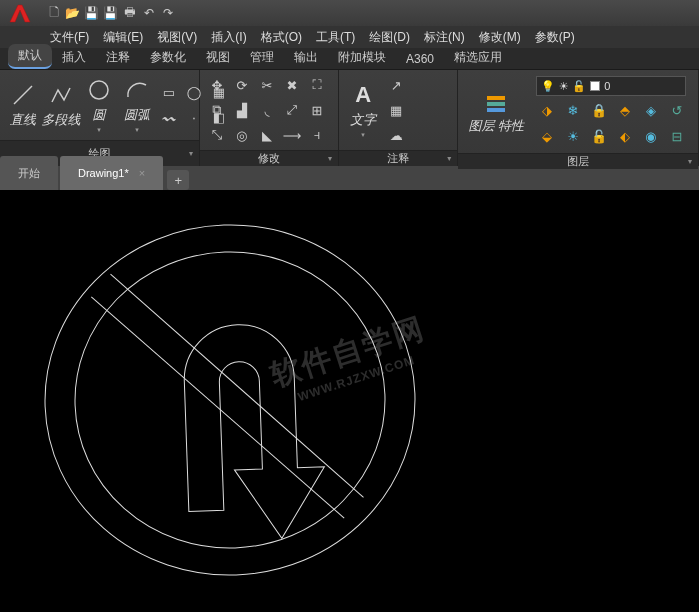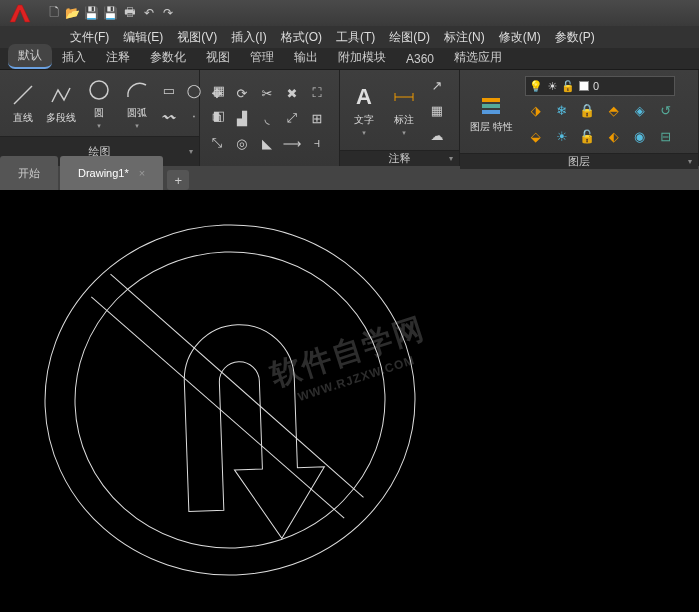--- a/index.html
+++ b/index.html
@@ -6,38 +6,38 @@
 body { background: #000; width: 699px; height: 612px; overflow: hidden; }
 
 
 .titlebar { height: 26px; background: linear-gradient(#4a4a4a, #3a3a3a); display: flex; align-items: center; color: #ccc; font-size: 11px; }
 .app-logo { width: 40px; height: 26px; display: flex; align-items: center; justify-content: center; }
 .qat { display: flex; gap: 3px; padding: 0 6px; }
 .qat-btn { width: 16px; height: 16px; display: flex; align-items: center; justify-content: center; cursor: pointer; color: #ccc; font-size: 12px; }
 .title-text { flex: 1; text-align: center; color: #ccc; }
 
 
-.menubar { height: 22px; background: #333; display: flex; align-items: center; padding-left: 64px; color: #ddd; font-size: 12px; gap: 2px; }
+.menubar { height: 22px; background: #333; display: flex; align-items: center; padding-left: 44px; color: #ddd; font-size: 12px; gap: 2px; }
 .menu-item { padding: 2px 6px; cursor: pointer; }
 
 
 .ribbon-tabs { height: 22px; background: #2a2a2a; display: flex; align-items: flex-end; padding-left: 8px; color: #ccc; font-size: 12px; border-bottom: 1px solid #1a1a1a; }
 .rtab { padding: 3px 10px; cursor: pointer; }
 .rtab.active { background: #444; border-bottom: 2px solid #6aa0e0; border-radius: 7px; }
 
 
 .ribbon { height: 96px; background: linear-gradient(#3e3e3e, #363636); display: flex; }
 .panel { border-right: 1px solid #222; display: flex; flex-direction: column; }
 .panel-body { flex: 1; display: flex; align-items: center; padding: 4px 6px; gap: 4px; }
 .panel-title { height: 34px; background: #2a2a2a; color: #ccc; font-size: 11px; text-align: center; display: flex; align-items: center; justify-content: center; border-top: 1px solid #222; position: relative; }
 .panel-title::after { content: "▾"; position: absolute; right: 6px; font-size: 8px; color: #888; }
 
 .bigbtn { display: flex; flex-direction: column; align-items: center; justify-content: center; gap: 2px; padding: 2px 4px; cursor: pointer; min-width: 34px; }
 .bigbtn .ico { width: 28px; height: 28px; display: flex; align-items: center; justify-content: center; }
-.bigbtn .lbl { font-size: 10px; color: #ddd; white-space: nowrap; }
+.bigbtn .lbl { font-size: 13px; color: #ddd; white-space: nowrap; font-style: italic; }
 .bigbtn .dd { font-size: 7px; color: #999; }
 
 .icogrid { display: grid; grid-template-columns: repeat(3, 22px); grid-auto-rows: 22px; gap: 3px; }
 .smallico { width: 22px; height: 22px; display: flex; align-items: center; justify-content: center; cursor: pointer; font-size: 13px; color: #ccc; }
 
 .layer-ctrl { display: flex; flex-direction: column; gap: 3px; padding: 2px 4px; }
 .layer-strip { width: 150px; height: 20px; background: #2a2a2a; border: 1px solid #555; display: flex; align-items: center; gap: 4px; padding: 0 4px; font-size: 11px; color: #ddd; cursor: pointer; }
 .layer-grid { display: grid; grid-template-columns: repeat(6, 22px); grid-auto-rows: 22px; gap: 4px; }
 
 
@@ -162,38 +162,28 @@
         <span class="smallico">◟</span>
         <span class="smallico">⤢</span>
         <span class="smallico">⊞</span>
         <span class="smallico">⤡</span>
         <span class="smallico">◎</span>
         <span class="smallico">◣</span>
         <span class="smallico">⟶</span>
         <span class="smallico">⫞</span>
       </div>
     </div>
+    <div class="panel-title">修改</div>
   </div>
 
   <div class="panel" style="width:120px">
     <div class="panel-body">
       <div class="bigbtn">
         <span class="ico" style="color:#ddd;font-size:22px;font-weight:bold">A</span>
         <span class="lbl">文字</span>
-          <span class="dd">▾</span>
-      </div>
-      <div class="bigbtn">
-        <span class="ico">
-            <svg width="26" height="26">
-              <line x1="4" y1="13" x2="22" y2="13" stroke="#e90"></line>
-              <line x1="4" y1="9" x2="4" y2="17" stroke="#e90"></line>
-              <line x1="22" y1="9" x2="22" y2="17" stroke="#e90"></line>
-            </svg>
-          </span>
-        <span class="lbl">标注</span>
           <span class="dd">▾</span>
       </div>
       <div class="icogrid" style="grid-template-columns:22px">
         <span class="smallico">↗</span>
         <span class="smallico">▦</span>
         <span class="smallico">☁</span>
       </div>
     </div>
     <div class="panel-title">注释</div>
   </div>

